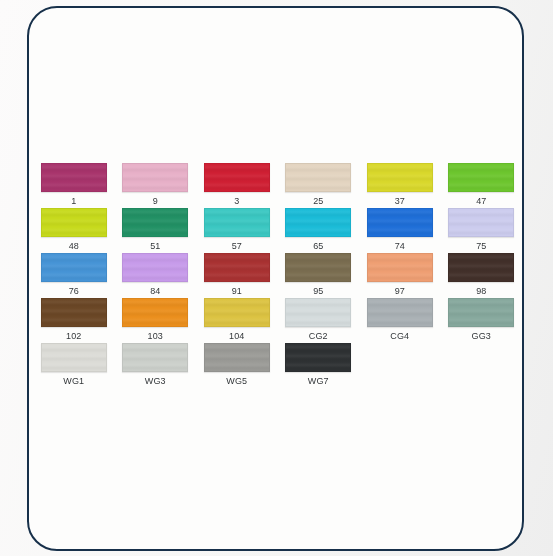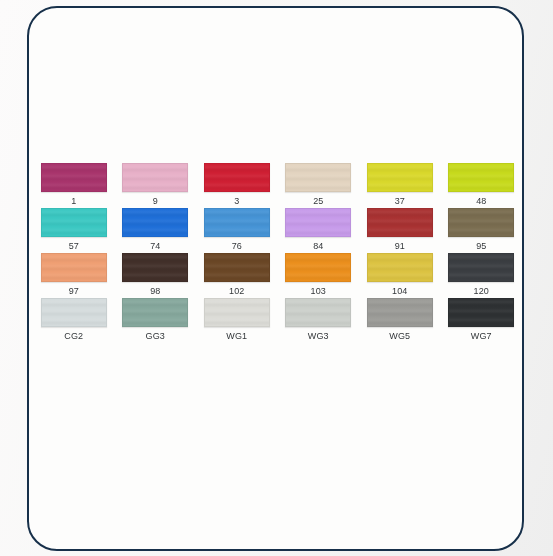--- a/index.html
+++ b/index.html
@@ -116,32 +116,48 @@
         </div>
         <div class="swatch-cell">
           <div class="swatch-chip" style="background-color: rgb(227, 212, 192);"></div>
           <div class="swatch-label">25</div>
         </div>
         <div class="swatch-cell">
           <div class="swatch-chip" style="background-color: rgb(217, 216, 43);"></div>
           <div class="swatch-label">37</div>
         </div>
         <div class="swatch-cell">
+          <div class="swatch-chip" style="background-color: rgb(109, 198, 46);"></div>
+          <div class="swatch-label">47</div>
+        </div>
+        <div class="swatch-cell">
           <div class="swatch-chip" style="background-color: rgb(199, 218, 28);"></div>
           <div class="swatch-label">48</div>
         </div>
         <div class="swatch-cell">
+          <div class="swatch-chip" style="background-color: rgb(34, 145, 101);"></div>
+          <div class="swatch-label">51</div>
+        </div>
+        <div class="swatch-cell">
           <div class="swatch-chip" style="background-color: rgb(59, 200, 194);"></div>
           <div class="swatch-label">57</div>
         </div>
         <div class="swatch-cell">
+          <div class="swatch-chip" style="background-color: rgb(27, 188, 216);"></div>
+          <div class="swatch-label">65</div>
+        </div>
+        <div class="swatch-cell">
           <div class="swatch-chip" style="background-color: rgb(31, 111, 216);"></div>
           <div class="swatch-label">74</div>
         </div>
         <div class="swatch-cell">
+          <div class="swatch-chip" style="background-color: rgb(204, 204, 238);"></div>
+          <div class="swatch-label">75</div>
+        </div>
+        <div class="swatch-cell">
           <div class="swatch-chip" style="background-color: rgb(70, 148, 214);"></div>
           <div class="swatch-label">76</div>
         </div>
         <div class="swatch-cell">
           <div class="swatch-chip" style="background-color: rgb(199, 155, 234);"></div>
           <div class="swatch-label">84</div>
         </div>
         <div class="swatch-cell">
           <div class="swatch-chip" style="background-color: rgb(169, 50, 50);"></div>
           <div class="swatch-label">91</div>
@@ -164,26 +180,26 @@
         </div>
         <div class="swatch-cell">
           <div class="swatch-chip" style="background-color: rgb(235, 143, 29);"></div>
           <div class="swatch-label">103</div>
         </div>
         <div class="swatch-cell">
           <div class="swatch-chip" style="background-color: rgb(220, 195, 66);"></div>
           <div class="swatch-label">104</div>
         </div>
         <div class="swatch-cell">
-          <div class="swatch-chip" style="background-color: rgb(59, 62, 66);"></div>
-          <div class="swatch-label">120</div>
-        </div>
-        <div class="swatch-cell">
           <div class="swatch-chip" style="background-color: rgb(213, 220, 221);"></div>
           <div class="swatch-label">CG2</div>
+        </div>
+        <div class="swatch-cell">
+          <div class="swatch-chip" style="background-color: rgb(169, 176, 180);"></div>
+          <div class="swatch-label">CG4</div>
         </div>
         <div class="swatch-cell">
           <div class="swatch-chip" style="background-color: rgb(134, 168, 157);"></div>
           <div class="swatch-label">GG3</div>
         </div>
         <div class="swatch-cell">
           <div class="swatch-chip" style="background-color: rgb(220, 220, 215);"></div>
           <div class="swatch-label">WG1</div>
         </div>
         <div class="swatch-cell">

